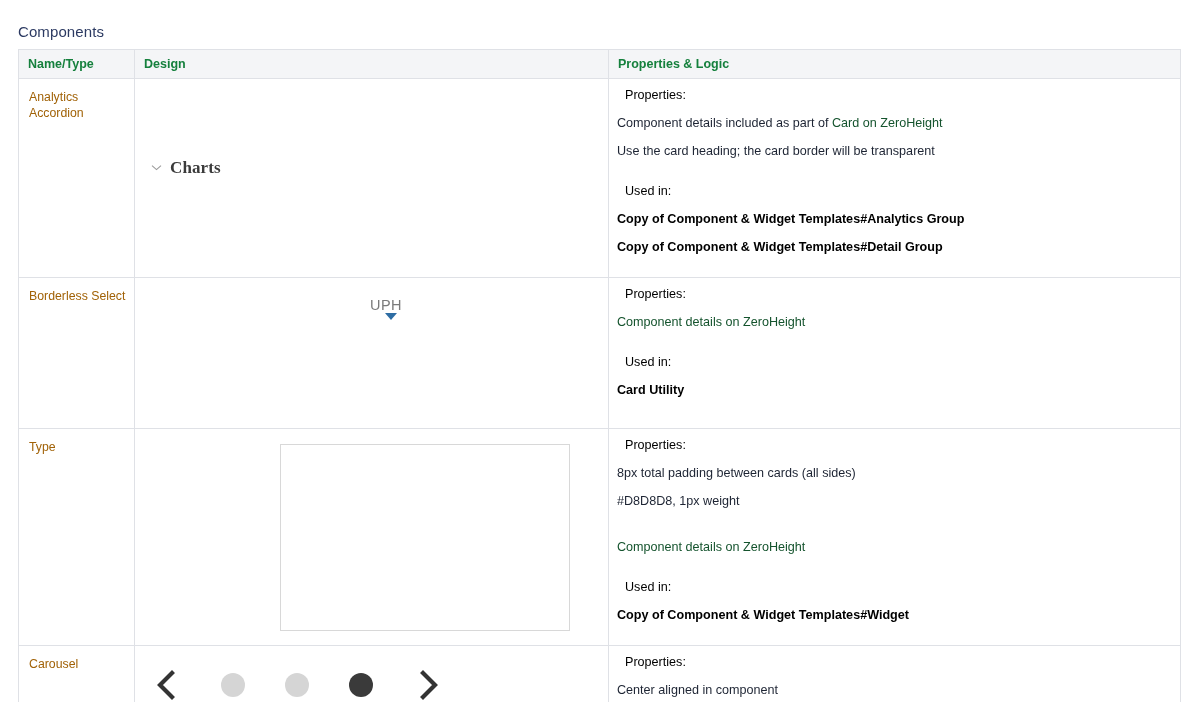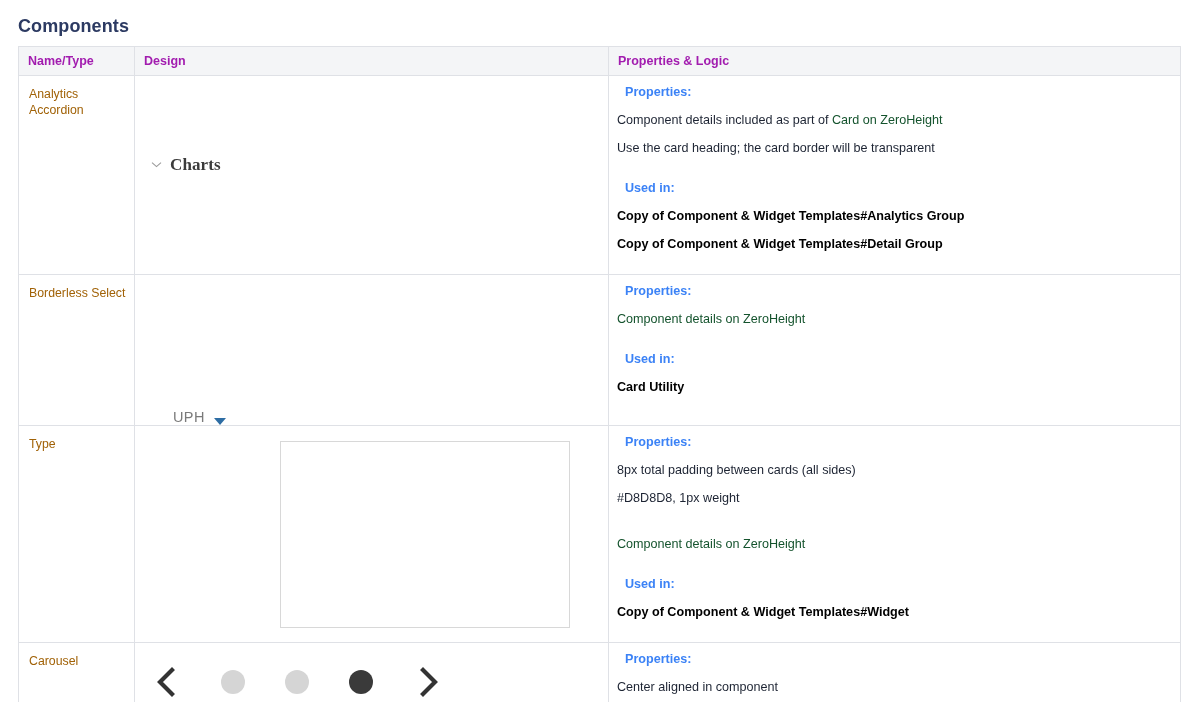--- a/index.html
+++ b/index.html
@@ -14,44 +14,44 @@
     color: #172B4D;
     overflow: hidden;
   }
   .page {
     position: relative;
     width: 1196px;
     height: 702px;
     box-sizing: border-box;
   }
   .page-title {
-    font-size: 18px;
+    font-size: 15px;
     color: #2C3A62;
-    font-weight: 700;
-    padding: 16px 0 9px 18px;
+    font-weight: 400;
+    padding: 23px 0 9px 18px;
     letter-spacing: 0.1px;
   }
   table.components-table {
     border-collapse: collapse;
     table-layout: fixed;
     margin-left: 18px;
     width: 1162px;
     border: 1px solid #DFE1E6;
   }
   table.components-table col.col-name { width: 116px; }
   table.components-table col.col-design { width: 474px; }
   table.components-table col.col-props { width: 572px; }
 
   thead th {
     background: #F4F5F7;
     border: 1px solid #DFE1E6;
     text-align: left;
     font-size: 12.5px;
     font-weight: bold;
-    color: #a21caf;
+    color: #15803d;
     padding: 7px 8px 7px 9px;
     height: 14px;
     vertical-align: middle;
   }
   tbody td {
     border: 1px solid #DFE1E6;
     vertical-align: top;
     padding: 9px 8px 9px 9px;
     background: #ffffff;
   }
@@ -65,22 +65,22 @@
   td.cell-design { padding: 0; }
   td.cell-props {
     font-size: 12.6px;
     color: #1D2433;
     line-height: 17px;
     padding: 8px 10px 10px 8px;
   }
   .prop-line { margin: 0 0 11px 0; }
   .prop-line:last-child { margin-bottom: 0; }
   .prop-head {
-    font-weight: bold;
-    color: #3b82f6;
+    font-weight: normal;
+    color: #000000;
     margin: 0 0 11px 0;
     padding-left: 8px;
   }
   .prop-head.spaced { margin-top: 23px; }
   .link-plain {
     color: #14532d;
     text-decoration: none;
   }
   .link-strong {
     color: #000000;
@@ -111,24 +111,25 @@
   .chev-down svg { display: block; }
   .accordion-label {
     font-size: 17px;
     font-weight: bold;
     color: #3B3B3B;
     letter-spacing: 0.1px;
   }
 
   .select-demo {
     display: flex;
-    align-items: flex-end;
+    align-items: center;
     padding: 19px 0 0 38px;
     height: 150px;
     box-sizing: border-box;
+    flex-direction: column;
   }
   .select-value {
     font-size: 14.5px;
     color: #7A7A7A;
     letter-spacing: 0.4px;
     margin-right: 9px;
   }
   .caret-down {
     width: 0;
     height: 0;

